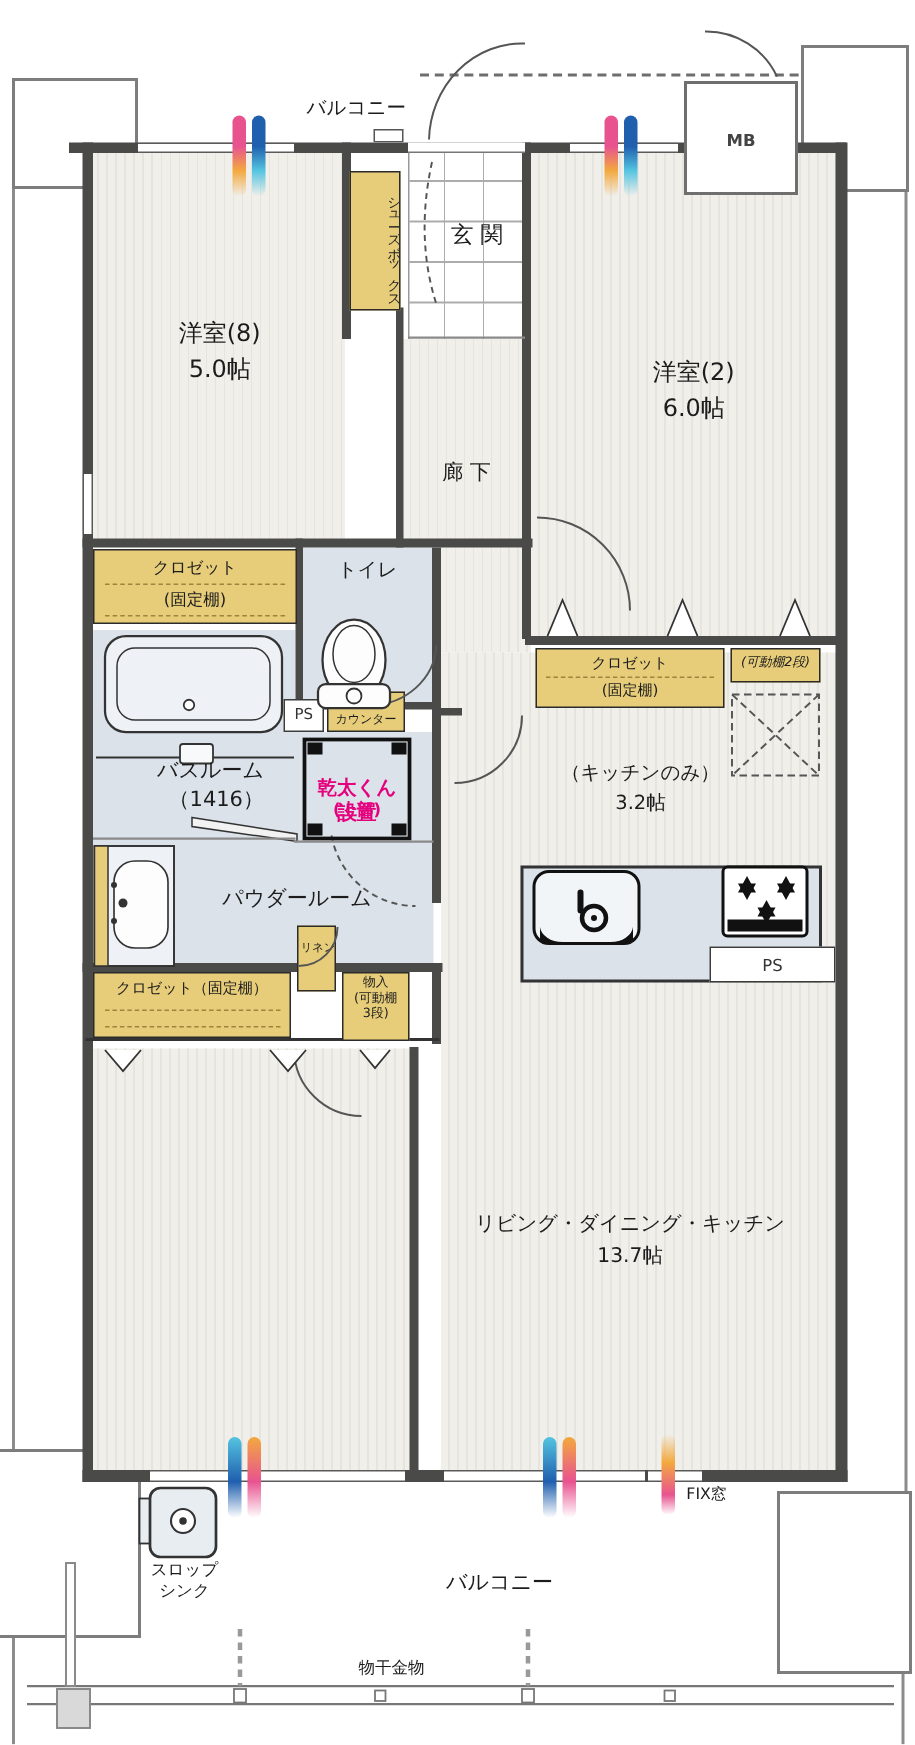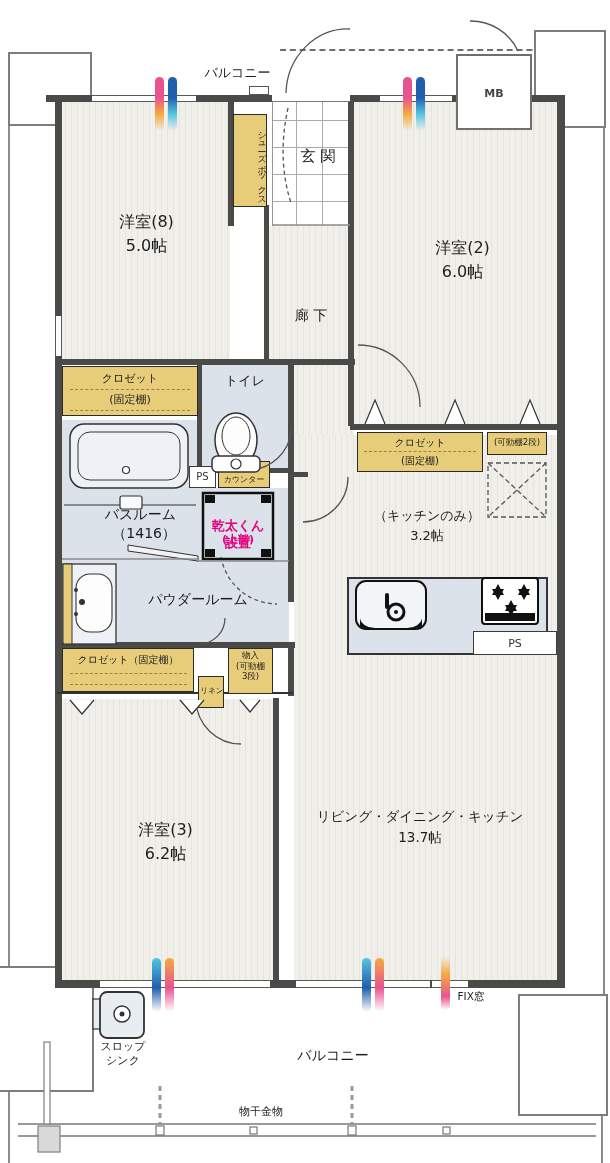--- a/index.html
+++ b/index.html
@@ -90,33 +90,33 @@
     <div class="dash" style="top:22px;"></div>
       <div class="dash" style="bottom:4px;"></div>
     <div class="abs lbl" style="left:0;top:2px;width:100%;font-size:11px;line-height:1.9;">クロゼット
 (固定棚)</div>
   </div>
   <div class="abs closet" style="left:357px;top:432px;width:126px;height:40px;">
     <div class="dash" style="top:18px;"></div>
     <div class="abs lbl" style="left:0;top:1px;width:100%;font-size:10px;line-height:1.8;">クロゼット
 (固定棚)</div>
   </div>
-  <div class="abs closet" style="left:487px;top:432px;width:60px;height:23px;">
+  <div class="abs closet" style="left:487px;top:432px;width:60px;height:23px;font-style:italic;">
     <div class="abs lbl" style="left:0;top:4px;width:100%;font-size:8.5px;">(可動棚2段)</div>
   </div>
   <div class="abs closet" style="left:218px;top:461px;width:52px;height:27px;">
     <div class="abs lbl" style="left:0;top:1px;width:100%;font-size:8px;line-height:1.4;">吊戸棚
 カウンター</div>
   </div>
   <div class="abs closet" style="left:62px;top:648px;width:132px;height:44px;">
     <div class="dash" style="top:24px;"></div>
       <div class="dash" style="top:35px;"></div>
     <div class="abs lbl" style="left:0;top:4px;width:100%;font-size:10px;">クロゼット（固定棚）</div>
   </div>
-  <div class="abs closet" style="left:198px;top:676px;width:26px;height:32px;">
+  <div class="abs closet" style="left:198px;top:617px;width:26px;height:44px;">
     <div class="abs lbl" style="left:-2px;top:9px;width:30px;font-size:7.5px;">リネン</div>
   </div>
   <div class="abs closet" style="left:228px;top:648px;width:45px;height:46px;">
     <div class="abs lbl" style="left:0;top:1px;width:100%;font-size:8.5px;line-height:1.25;">物入
 (可動棚
 3段)</div>
   </div>
 
   <div class="abs box" style="left:189px;top:466px;width:27px;height:22px;">
     <div class="abs lbl" style="left:0;top:3px;width:100%;font-size:10px;color:#333;">PS</div>
@@ -268,22 +268,20 @@
   <div class="abs lbl" style="left:280px;top:306px;width:62px;font-size:14px;">廊 下</div>
   <div class="abs lbl" style="left:213px;top:372px;width:64px;font-size:13px;">トイレ</div>
   <div class="abs lbl" style="left:86px;top:505px;width:90px;font-size:14px;line-height:1.35;text-align:right;">バスルーム
 （1416）</div>
   <div class="abs lbl dryer" style="left:198px;top:496px;width:80px;font-size:13px;line-height:1.3;margin-top:22px;">乾太くん
 設置</div>
   <div class="abs lbl dryer" style="left:198px;top:532px;width:80px;font-size:11px;">(上部)</div>
   <div class="abs lbl" style="left:352px;top:506px;width:150px;font-size:13px;line-height:1.5;">（キッチンのみ）
 3.2帖</div>
   <div class="abs lbl" style="left:128px;top:590px;width:140px;font-size:14px;">パウダールーム</div>
-  <div class="abs lbl" style="left:103px;top:818px;width:125px;font-size:16px;line-height:1.5;">洋室(3)
-6.2帖</div>
   <div class="abs lbl" style="left:305px;top:806px;width:230px;font-size:13.5px;line-height:1.55;">リビング・ダイニング・キッチン
 13.7帖</div>
   <div class="abs lbl" style="left:92px;top:1040px;width:62px;font-size:11px;line-height:1.3;">スロップ
 シンク</div>
   <div class="abs lbl" style="left:283px;top:1046px;width:100px;font-size:14px;">バルコニー</div>
   <div class="abs lbl" style="left:446px;top:989px;width:50px;font-size:10.5px;">FIX窓</div>
   <div class="abs lbl" style="left:222px;top:1104px;width:78px;font-size:11px;">物干金物</div>
 
 </div>
 

